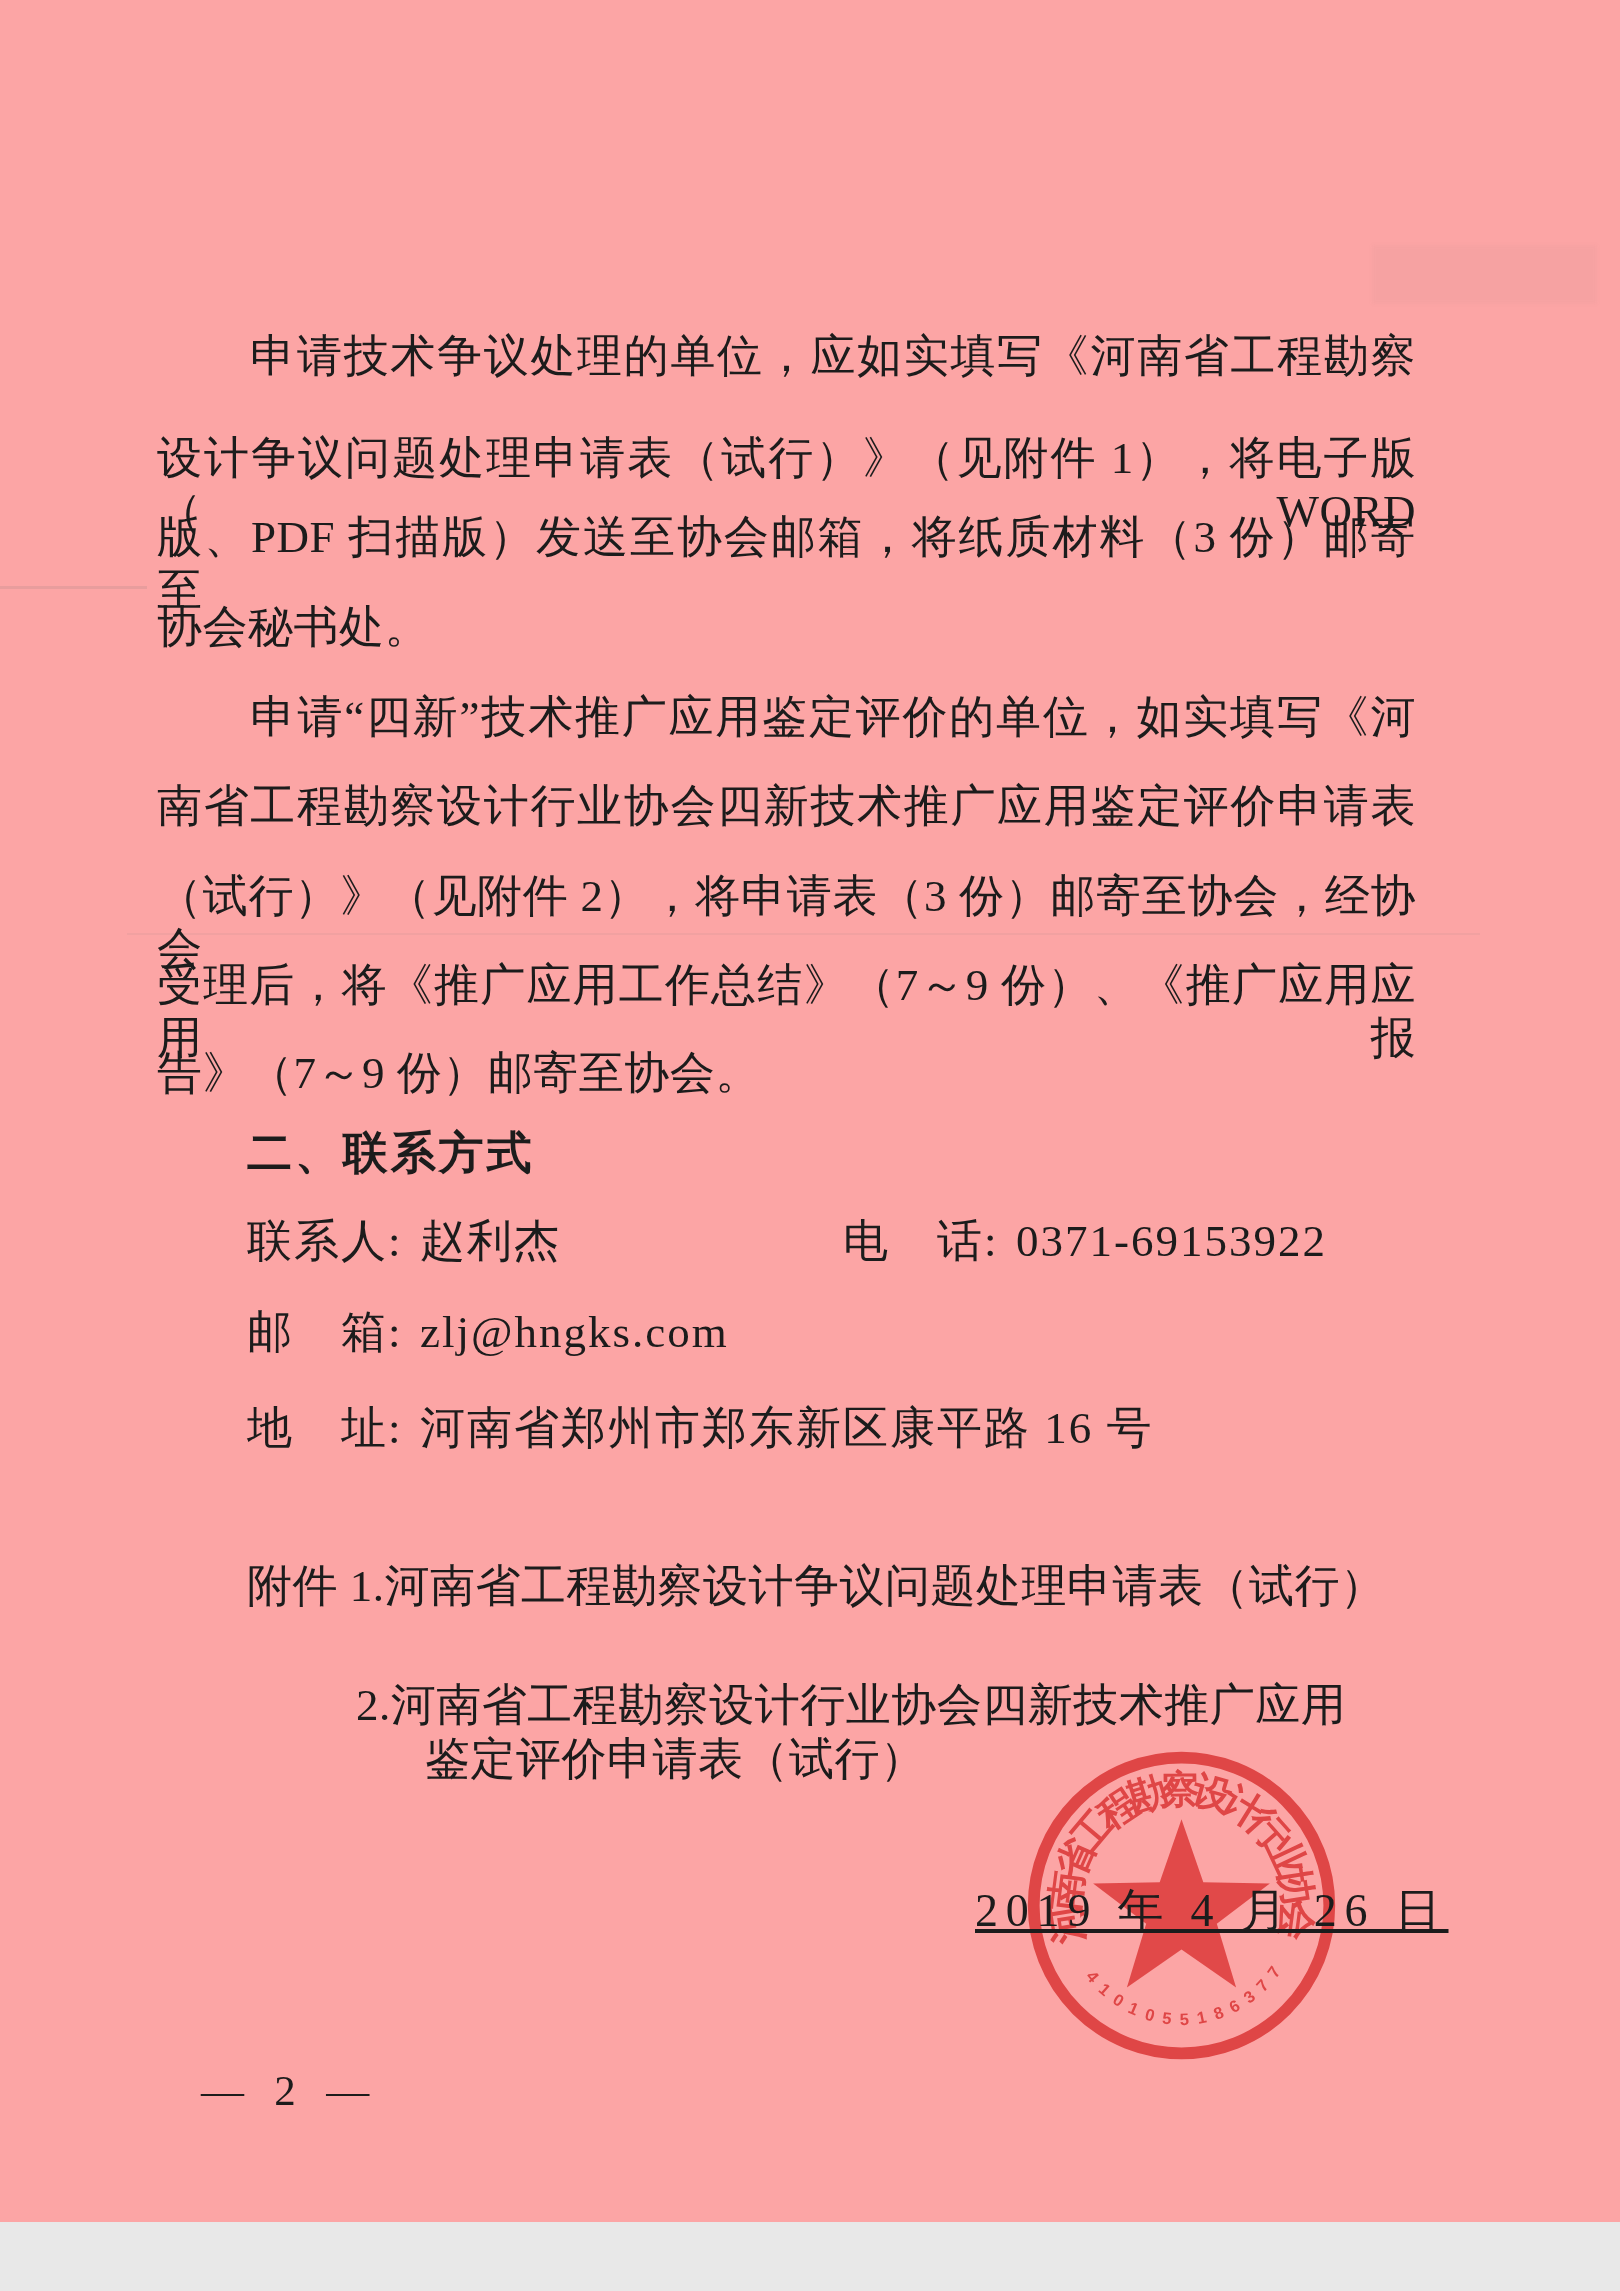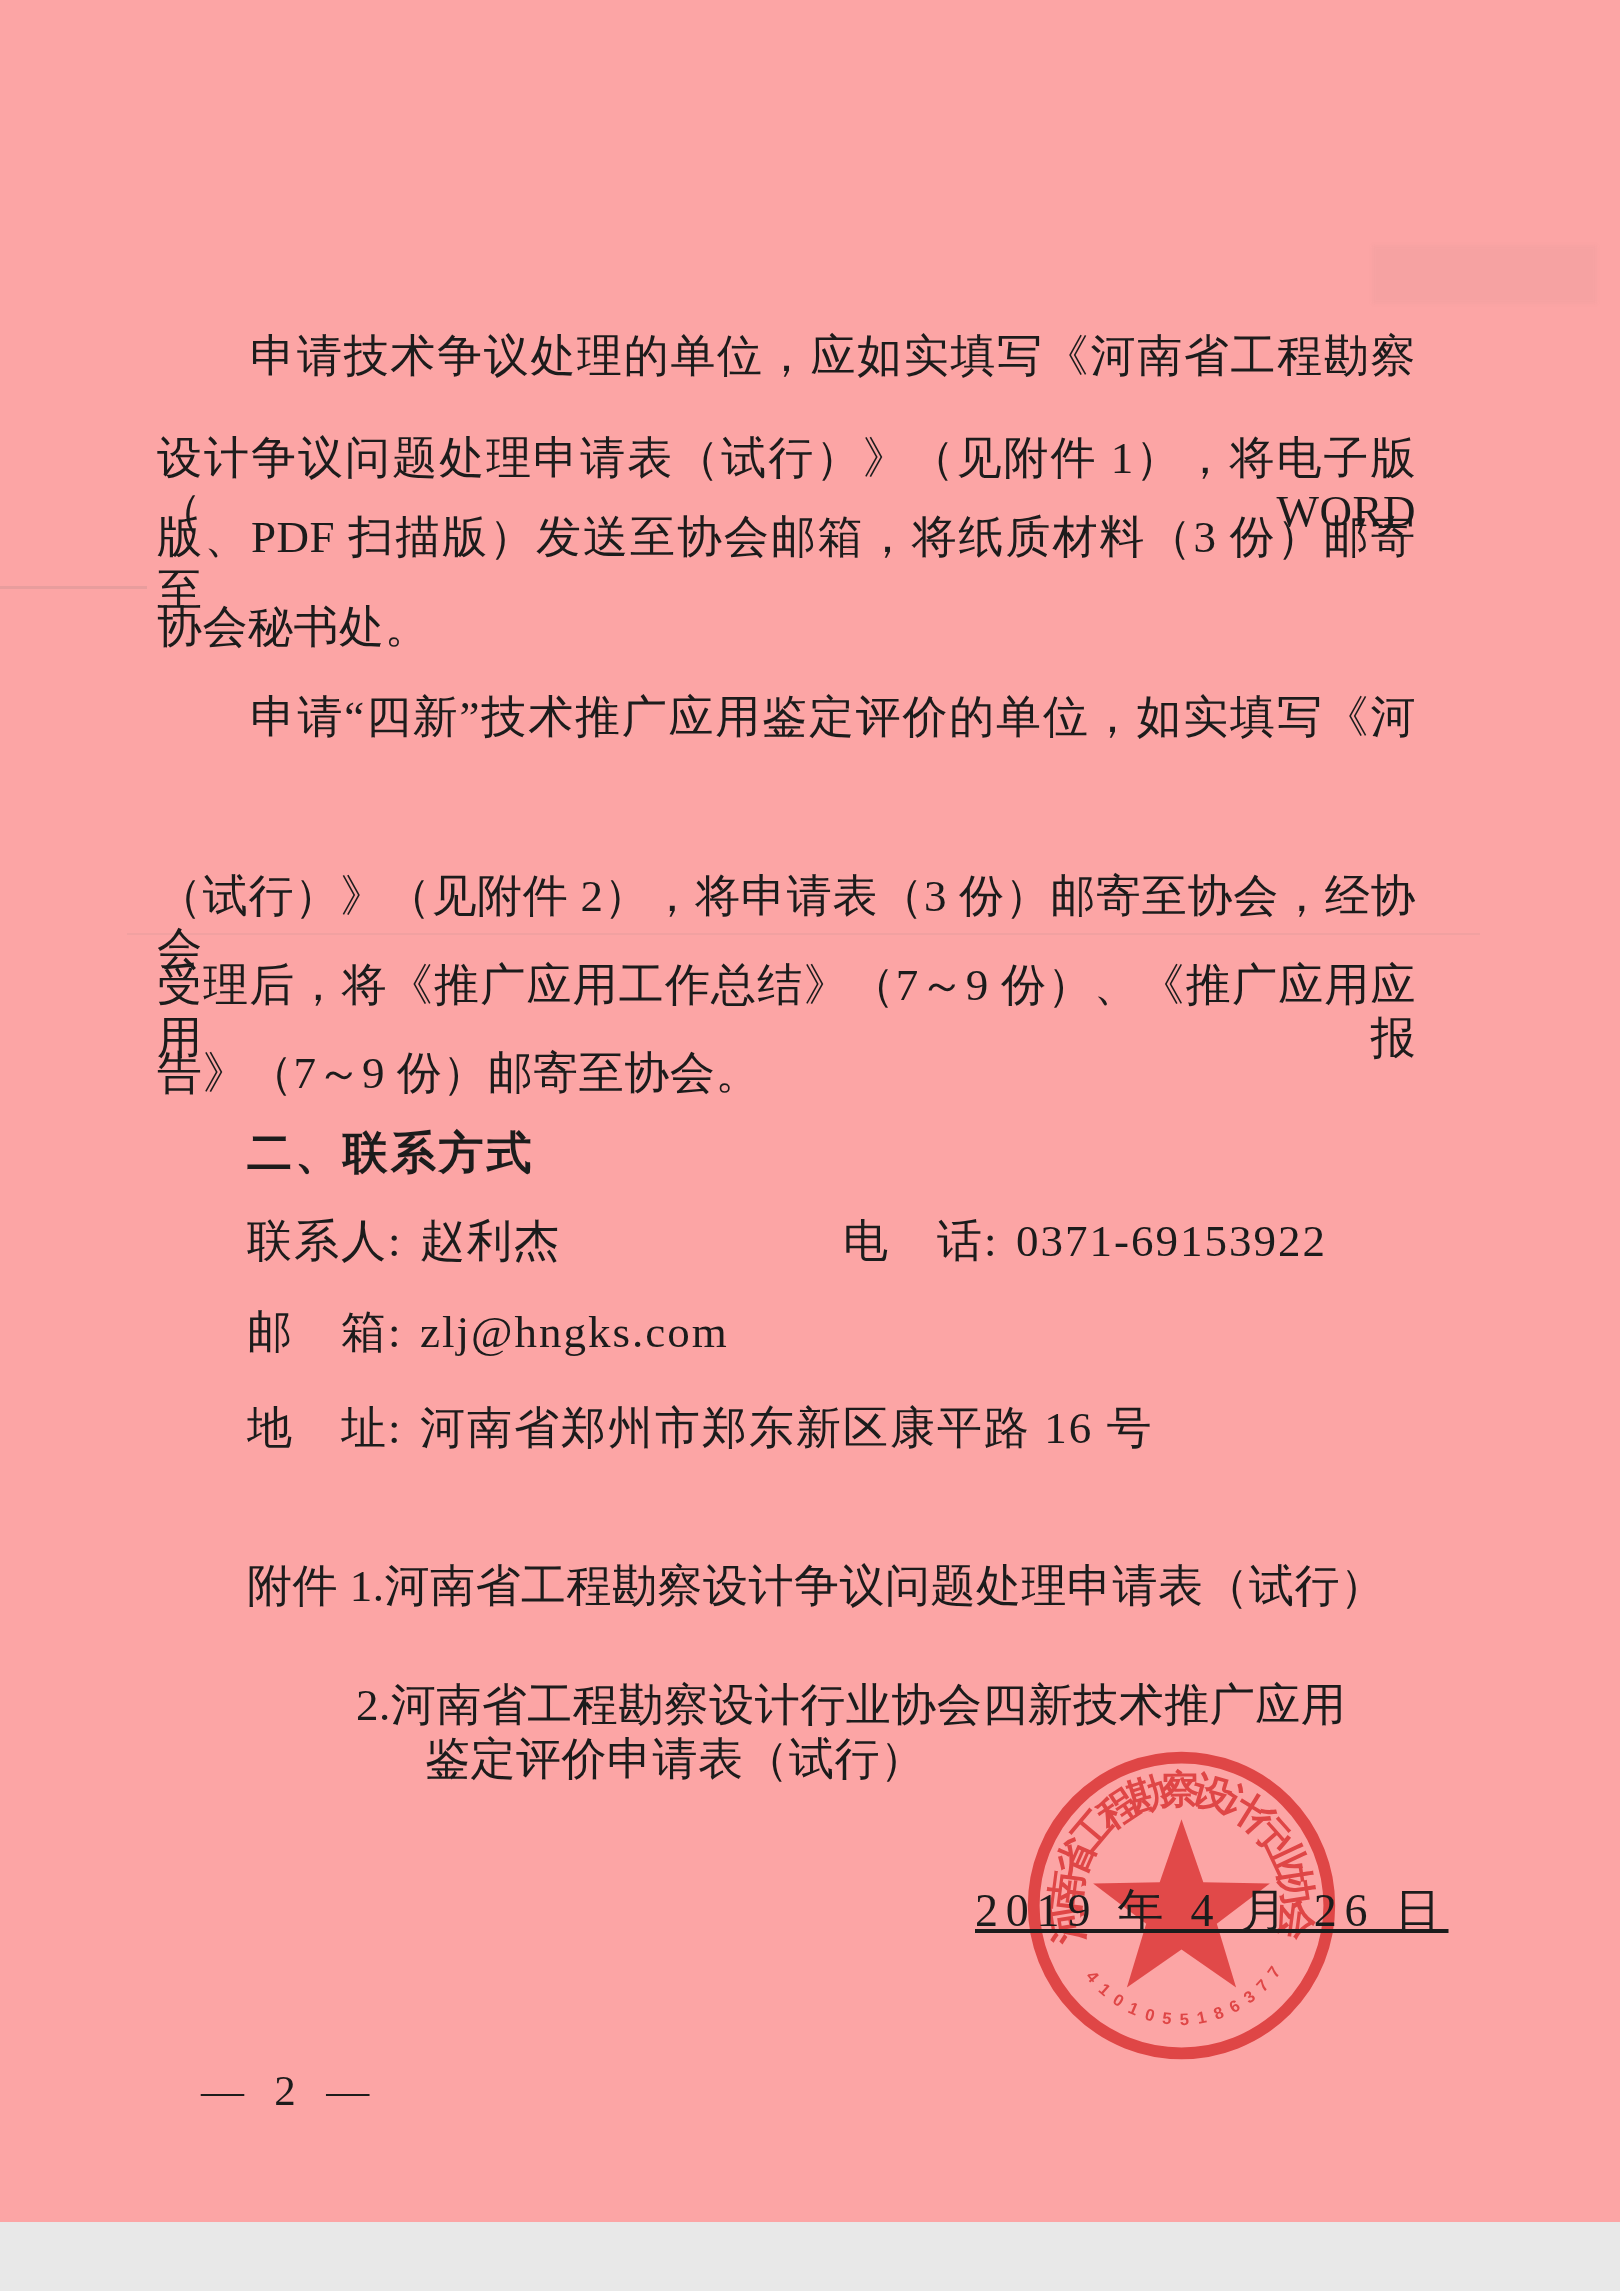--- a/index.html
+++ b/index.html
@@ -71,20 +71,21 @@
   <div class="artifact a1"></div>
   <div class="artifact a2"></div>
   <div class="artifact a3"></div>
 
   <div class="line fill" style="top:330px">　　申请技术争议处理的单位，应如实填写《河南省工程勘察</div>
   <div class="line fill" style="top:432px">设计争议问题处理申请表（试行）》（见附件 1），将电子版（WORD</div>
   <div class="line fill" style="top:511px">版、PDF 扫描版）发送至协会邮箱，将纸质材料（3 份）邮寄至</div>
   <div class="line" style="top:601px">协会秘书处。</div>
 
   <div class="line fill" style="top:691px">　　申请“四新”技术推广应用鉴定评价的单位，如实填写《河</div>
+  <div class="line fill" style="top:780px">南省工程勘察设计行业协会四新技术推广应用鉴定评价申请表</div>
   <div class="line fill" style="top:870px">（试行）》（见附件 2），将申请表（3 份）邮寄至协会，经协会</div>
   <div class="line fill" style="top:959px">受理后，将《推广应用工作总结》（7～9 份）、《推广应用应用报</div>
   <div class="line" style="top:1047px">告》（7～9 份）邮寄至协会。</div>
 
   <div class="line section-header indent" style="top:1127px">二、联系方式</div>
 
   <div class="line indent" style="top:1215px">
     <span class="contact-label">联系人:</span><span class="contact-value">赵利杰</span>
     <span class="phone-block">
       <span class="contact-label">电　话:</span><span class="contact-value">0371-69153922</span>

